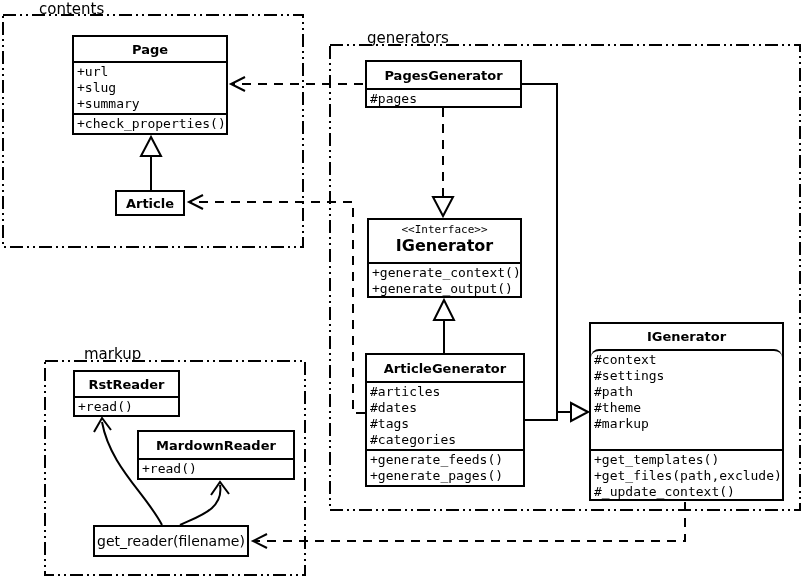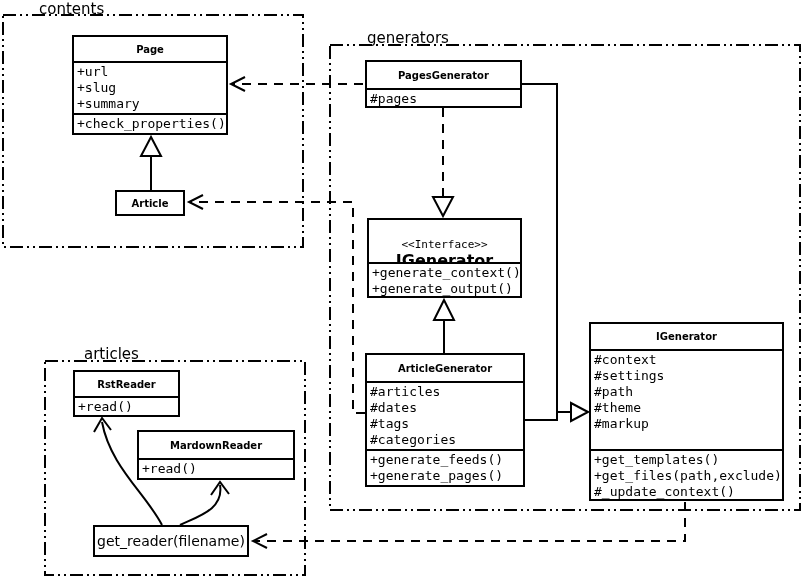--- a/index.html
+++ b/index.html
@@ -13,24 +13,24 @@
     background:transparent;white-space:nowrap;margin-left:36px;
   }
   .cls{
     position:absolute;border:2px solid #000;background:#fff;
     box-sizing:border-box;display:flex;flex-direction:column;
   }
   .comp{box-sizing:border-box;overflow:hidden;}
   .comp + .comp{border-top:2px solid #000;}
   .title{
     display:flex;align-items:center;justify-content:center;
-    font-weight:bold;font-size:10px;font-family:"DejaVu Sans",sans-serif;
+    font-weight:bold;font-size:13px;font-family:"DejaVu Sans",sans-serif;
   }
   .stereotype{
-    text-align:center;font:11px "DejaVu Sans Mono",monospace;padding-top:18px;
+    text-align:center;font:11px "DejaVu Sans Mono",monospace;padding-top:3px;
   }
   .iface-name{
     text-align:center;font-weight:bold;font-size:16px;
     font-family:"DejaVu Sans",sans-serif;
   }
   .member{
     font:13px "DejaVu Sans Mono",monospace;line-height:16px;
     padding:0 3px;white-space:pre;
   }
   .attrs,.methods{padding-top:1px;}
@@ -92,21 +92,21 @@
     </g>
 
     <g>
       <path d="M180,525 C199,516 224,509 220,485" fill="none" stroke="#000" stroke-width="2"></path>
       <polyline points="211,495 220,482 229,494" fill="none" stroke="#000" stroke-width="2"></polyline>
     </g>
   </svg>
 
   <div class="pkg-label" style="left:3px;top:0px;">contents</div>
   <div class="pkg-label" style="left:331px;top:29px;">generators</div>
-  <div class="pkg-label" style="left:48px;top:345px;">articles</div>
+  <div class="pkg-label" style="left:48px;top:345px;">markup</div>
 
   <div class="cls" style="left:72px;top:35px;width:156px;height:100px;">
     <div class="comp title" style="height:24px;">Page</div>
     <div class="comp attrs" style="height:52px;">
       <div class="member">+url</div>
       <div class="member">+slug</div>
       <div class="member">+summary</div>
     </div>
     <div class="comp methods" style="height:20px;">
       <div class="member">+check_properties()</div>
@@ -144,21 +144,21 @@
       <div class="member">#categories</div>
     </div>
     <div class="comp methods" style="height:36px;">
       <div class="member">+generate_feeds()</div>
       <div class="member">+generate_pages()</div>
     </div>
   </div>
 
   <div class="cls" style="left:589px;top:322px;width:195px;height:179px;">
     <div class="comp title" style="height:25px;">IGenerator</div>
-    <div class="comp attrs" style="height:100px;">
+    <div class="comp attrs" style="height:100px;border-radius:8px;">
       <div class="member">#context</div>
       <div class="member">#settings</div>
       <div class="member">#path</div>
       <div class="member">#theme</div>
       <div class="member">#markup</div>
     </div>
     <div class="comp methods" style="height:50px;">
       <div class="member">+get_templates()</div>
       <div class="member">+get_files(path,exclude)</div>
       <div class="member">#_update_context()</div>

